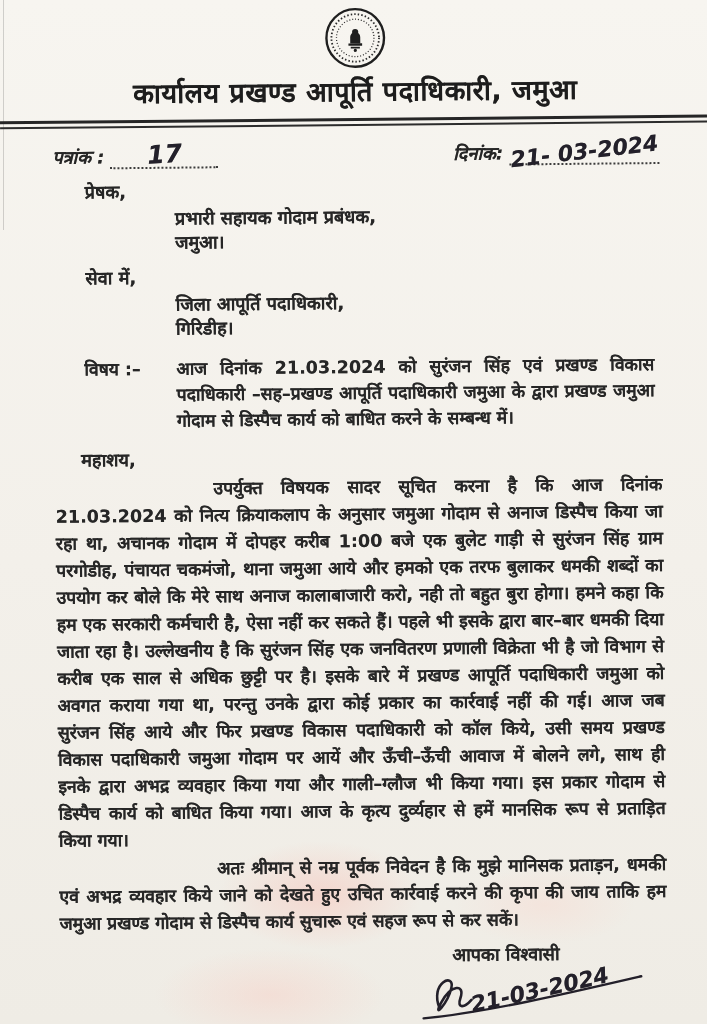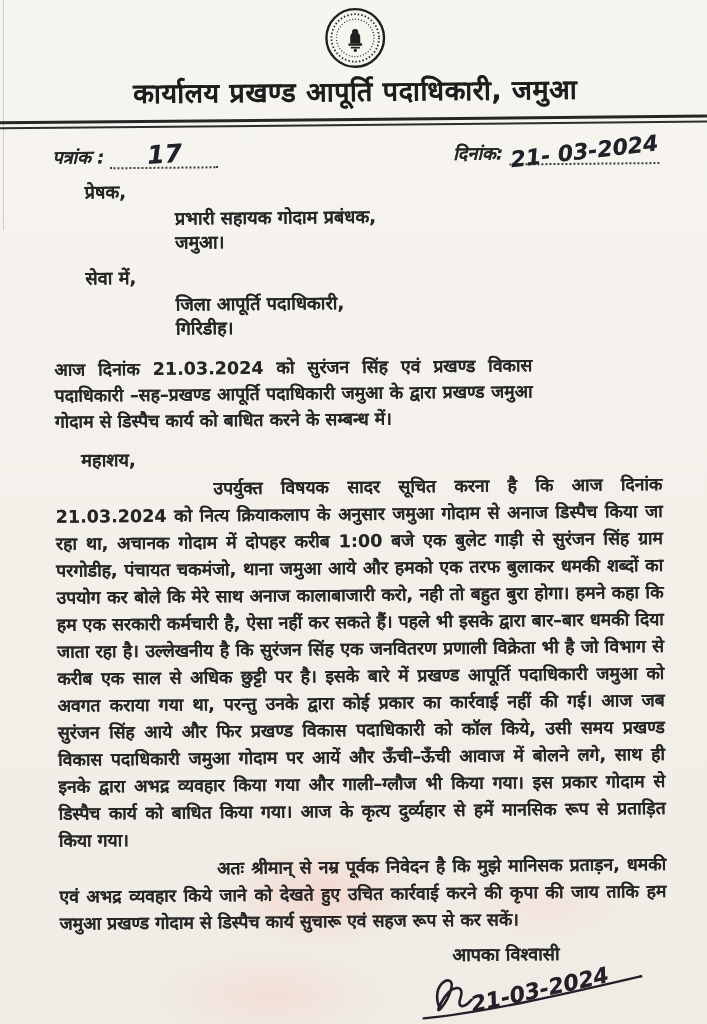--- a/index.html
+++ b/index.html
@@ -108,20 +108,21 @@
 
     <div class="block printed">
       <div class="blabel">सेवा में,</div>
       <div class="bindent">
         <div>जिला आपूर्ति पदाधिकारी,</div>
         <div>गिरिडीह।</div>
       </div>
     </div>
 
     <div class="subject printed">
+      <div class="sublabel">विषय :–</div>
       <div class="subtext">आज दिनांक 21.03.2024 को सुरंजन सिंह एवं प्रखण्ड विकास पदाधिकारी –सह–प्रखण्ड आपूर्ति पदाधिकारी जमुआ के द्वारा प्रखण्ड जमुआ गोदाम से डिस्पैच कार्य को बाधित करने के सम्बन्ध में।</div>
     </div>
 
     <div class="salutation printed">महाशय,</div>
 
     <p class="para p1 printed">उपर्युक्त विषयक सादर सूचित करना है कि आज दिनांक 21.03.2024 को नित्य क्रियाकलाप के अनुसार जमुआ गोदाम से अनाज डिस्पैच किया जा रहा था, अचानक गोदाम में दोपहर करीब 1:00 बजे एक बुलेट गाड़ी से सुरंजन सिंह ग्राम परगोडीह, पंचायत चकमंजो, थाना जमुआ आये और हमको एक तरफ बुलाकर धमकी शब्दों का उपयोग कर बोले कि मेरे साथ अनाज कालाबाजारी करो, नही तो बहुत बुरा होगा। हमने कहा कि हम एक सरकारी कर्मचारी है, ऐसा नहीं कर सकते हैं। पहले भी इसके द्वारा बार–बार धमकी दिया जाता रहा है। उल्लेखनीय है कि सुरंजन सिंह एक जनवितरण प्रणाली विक्रेता भी है जो विभाग से करीब एक साल से अधिक छुट्टी पर है। इसके बारे में प्रखण्ड आपूर्ति पदाधिकारी जमुआ को अवगत कराया गया था, परन्तु उनके द्वारा कोई प्रकार का कार्रवाई नहीं की गई। आज जब सुरंजन सिंह आये और फिर प्रखण्ड विकास पदाधिकारी को कॉल किये, उसी समय प्रखण्ड विकास पदाधिकारी जमुआ गोदाम पर आयें और ऊँची–ऊँची आवाज में बोलने लगे, साथ ही इनके द्वारा अभद्र व्यवहार किया गया और गाली–ग्लौज भी किया गया। इस प्रकार गोदाम से डिस्पैच कार्य को बाधित किया गया। आज के कृत्य दुर्व्यहार से हमें मानसिक रूप से प्रताड़ित किया गया।</p>
     <p class="para p2 printed">अतः श्रीमान् से नम्र पूर्वक निवेदन है कि मुझे मानिसक प्रताड़न, धमकी एवं अभद्र व्यवहार किये जाने को देखते हुए उचित कार्रवाई करने की कृपा की जाय ताकि हम जमुआ प्रखण्ड गोदाम से डिस्पैच कार्य सुचारू एवं सहज रूप से कर सकें।</p>
 
     <div class="closing printed">
       <div class="valediction">आपका विश्वासी</div>

